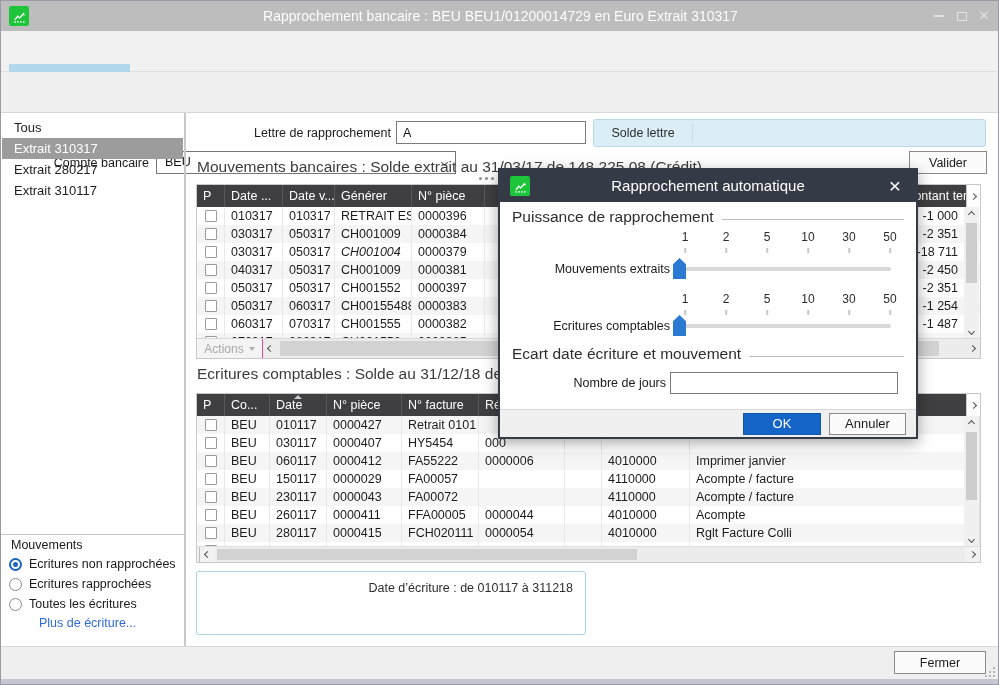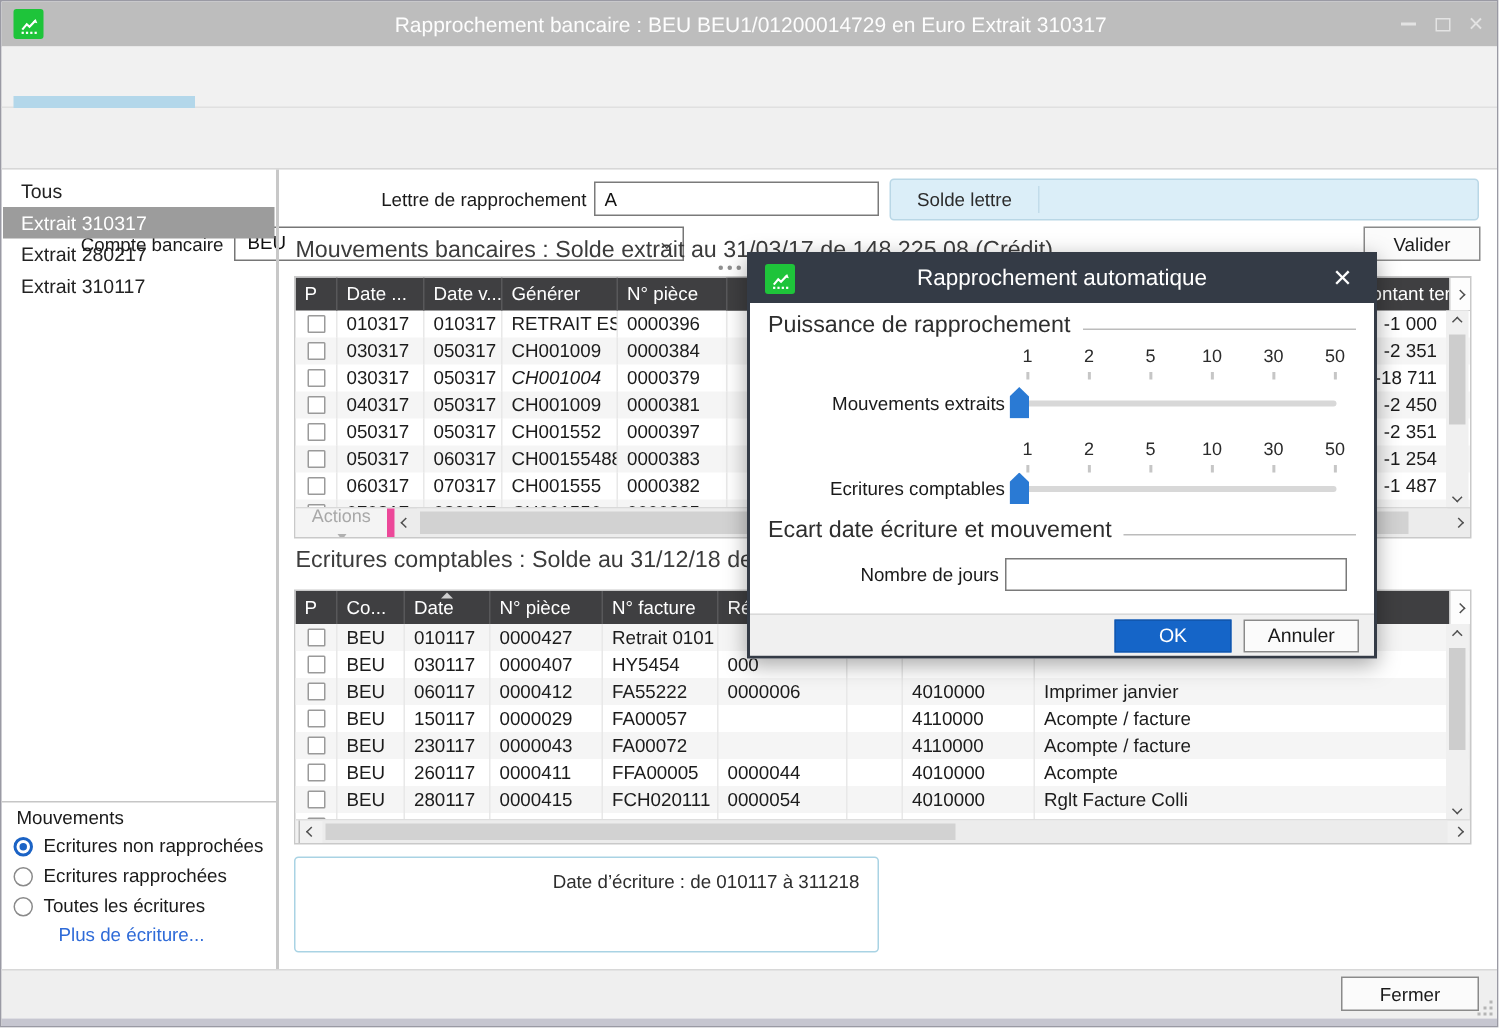--- a/index.html
+++ b/index.html
@@ -86,21 +86,21 @@
   .chooser { position:absolute; right:0; top:0; width:14px; height:22px; background:#fdfdfd; border-left:1px solid #c9c9c9; display:flex; align-items:center; justify-content:center; z-index:2; }
   .chev { display:inline-block; width:5px; height:5px; border-right:1.5px solid #505050; border-bottom:1.5px solid #505050; }
   .chev.r { transform:rotate(-45deg); } .chev.l { transform:rotate(135deg); }
   .chev.u { transform:rotate(-135deg); } .chev.d { transform:rotate(45deg); }
   .vsb { position:absolute; right:1px; width:15px; background:#f0f0f0; }
   .vsb1 { top:22px; bottom:20px; } .vsb2 { top:22px; bottom:16px; }
   .sb-arrow { position:absolute; left:0; width:15px; height:14px; display:flex; align-items:center; justify-content:center; }
   .sb-up { top:0; } .sb-dn { bottom:0; }
   .vthumb { position:absolute; left:2px; width:11px; background:#cdcdcd; }
   .actions-bar { position:absolute; left:0; right:0; bottom:0; height:20px; background:#ececec; border-top:1px solid #d9d9d9; display:flex; align-items:stretch; }
-  .actions-btn { width:66px; background:#f4f4f4; border-right:5px solid #ec4899; color:#a8a8a8; font-size:12px; display:flex; align-items:center; justify-content:center; gap:5px;flex-direction:column; }
+  .actions-btn { width:66px; background:#f4f4f4; border-right:1px solid #ec4899; color:#a8a8a8; font-size:12px; display:flex; align-items:center; justify-content:center; gap:5px; }
   .actions-caret { width:0; height:0; border-left:3.5px solid transparent; border-right:3.5px solid transparent; border-top:4px solid #b0b0b0; }
   .hs-arrow { width:15px; display:flex; align-items:center; justify-content:center; flex:none; }
   .hs-track { flex:1; position:relative; background:#ececec; }
   .hthumb { position:absolute; top:2px; bottom:2px; background:#d2d2d2; }
   .hsb2 { position:absolute; left:0; right:0; bottom:0; height:16px; background:#f1f1f1; border-top:1px solid #dedede; display:flex; }
   .frozen-div { width:3px; border-right:1px solid #bdbdbd; flex:none; }
   .datebox { left:195px; top:570px; width:390px; height:64px; background:#fff; border:1px solid #a9d3e4; border-radius:3px; padding:9px 12px; font-size:12.5px; color:#2e2e2e;text-align:right; }
 
   
   .footer { left:0; top:645px; width:999px; height:33px; background:#efefef; border-top:1px solid #d8d8d8; }

